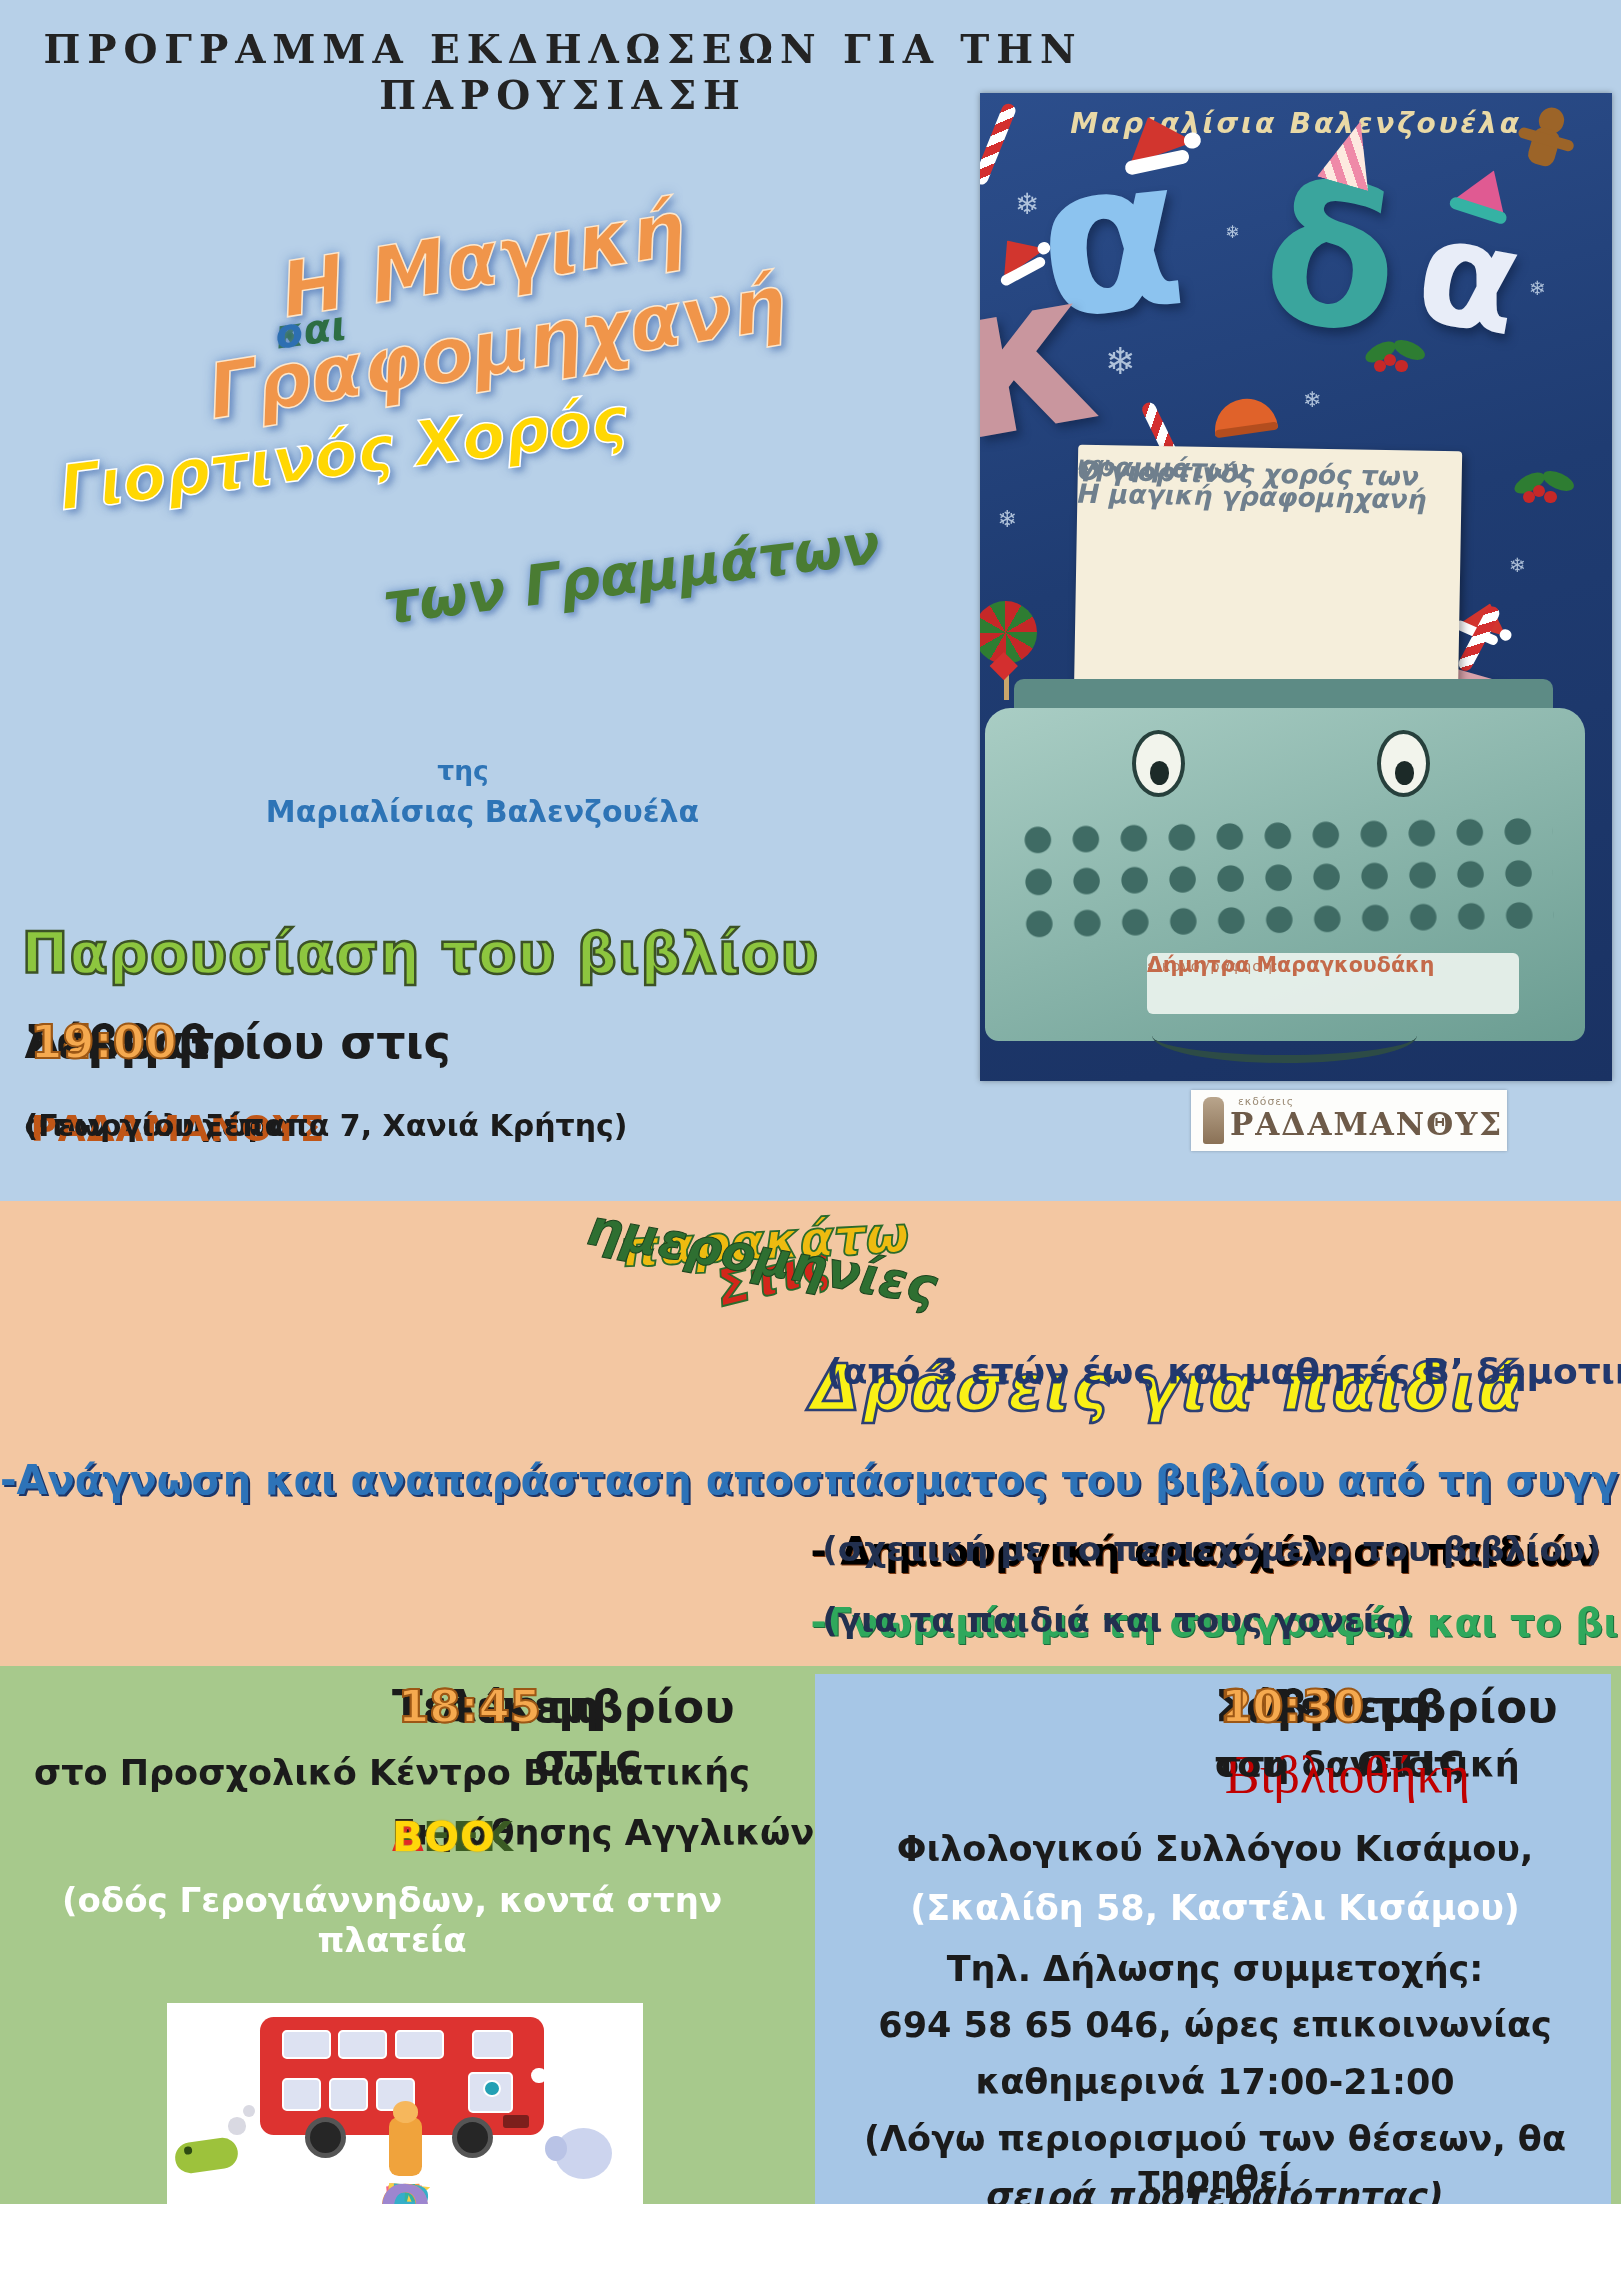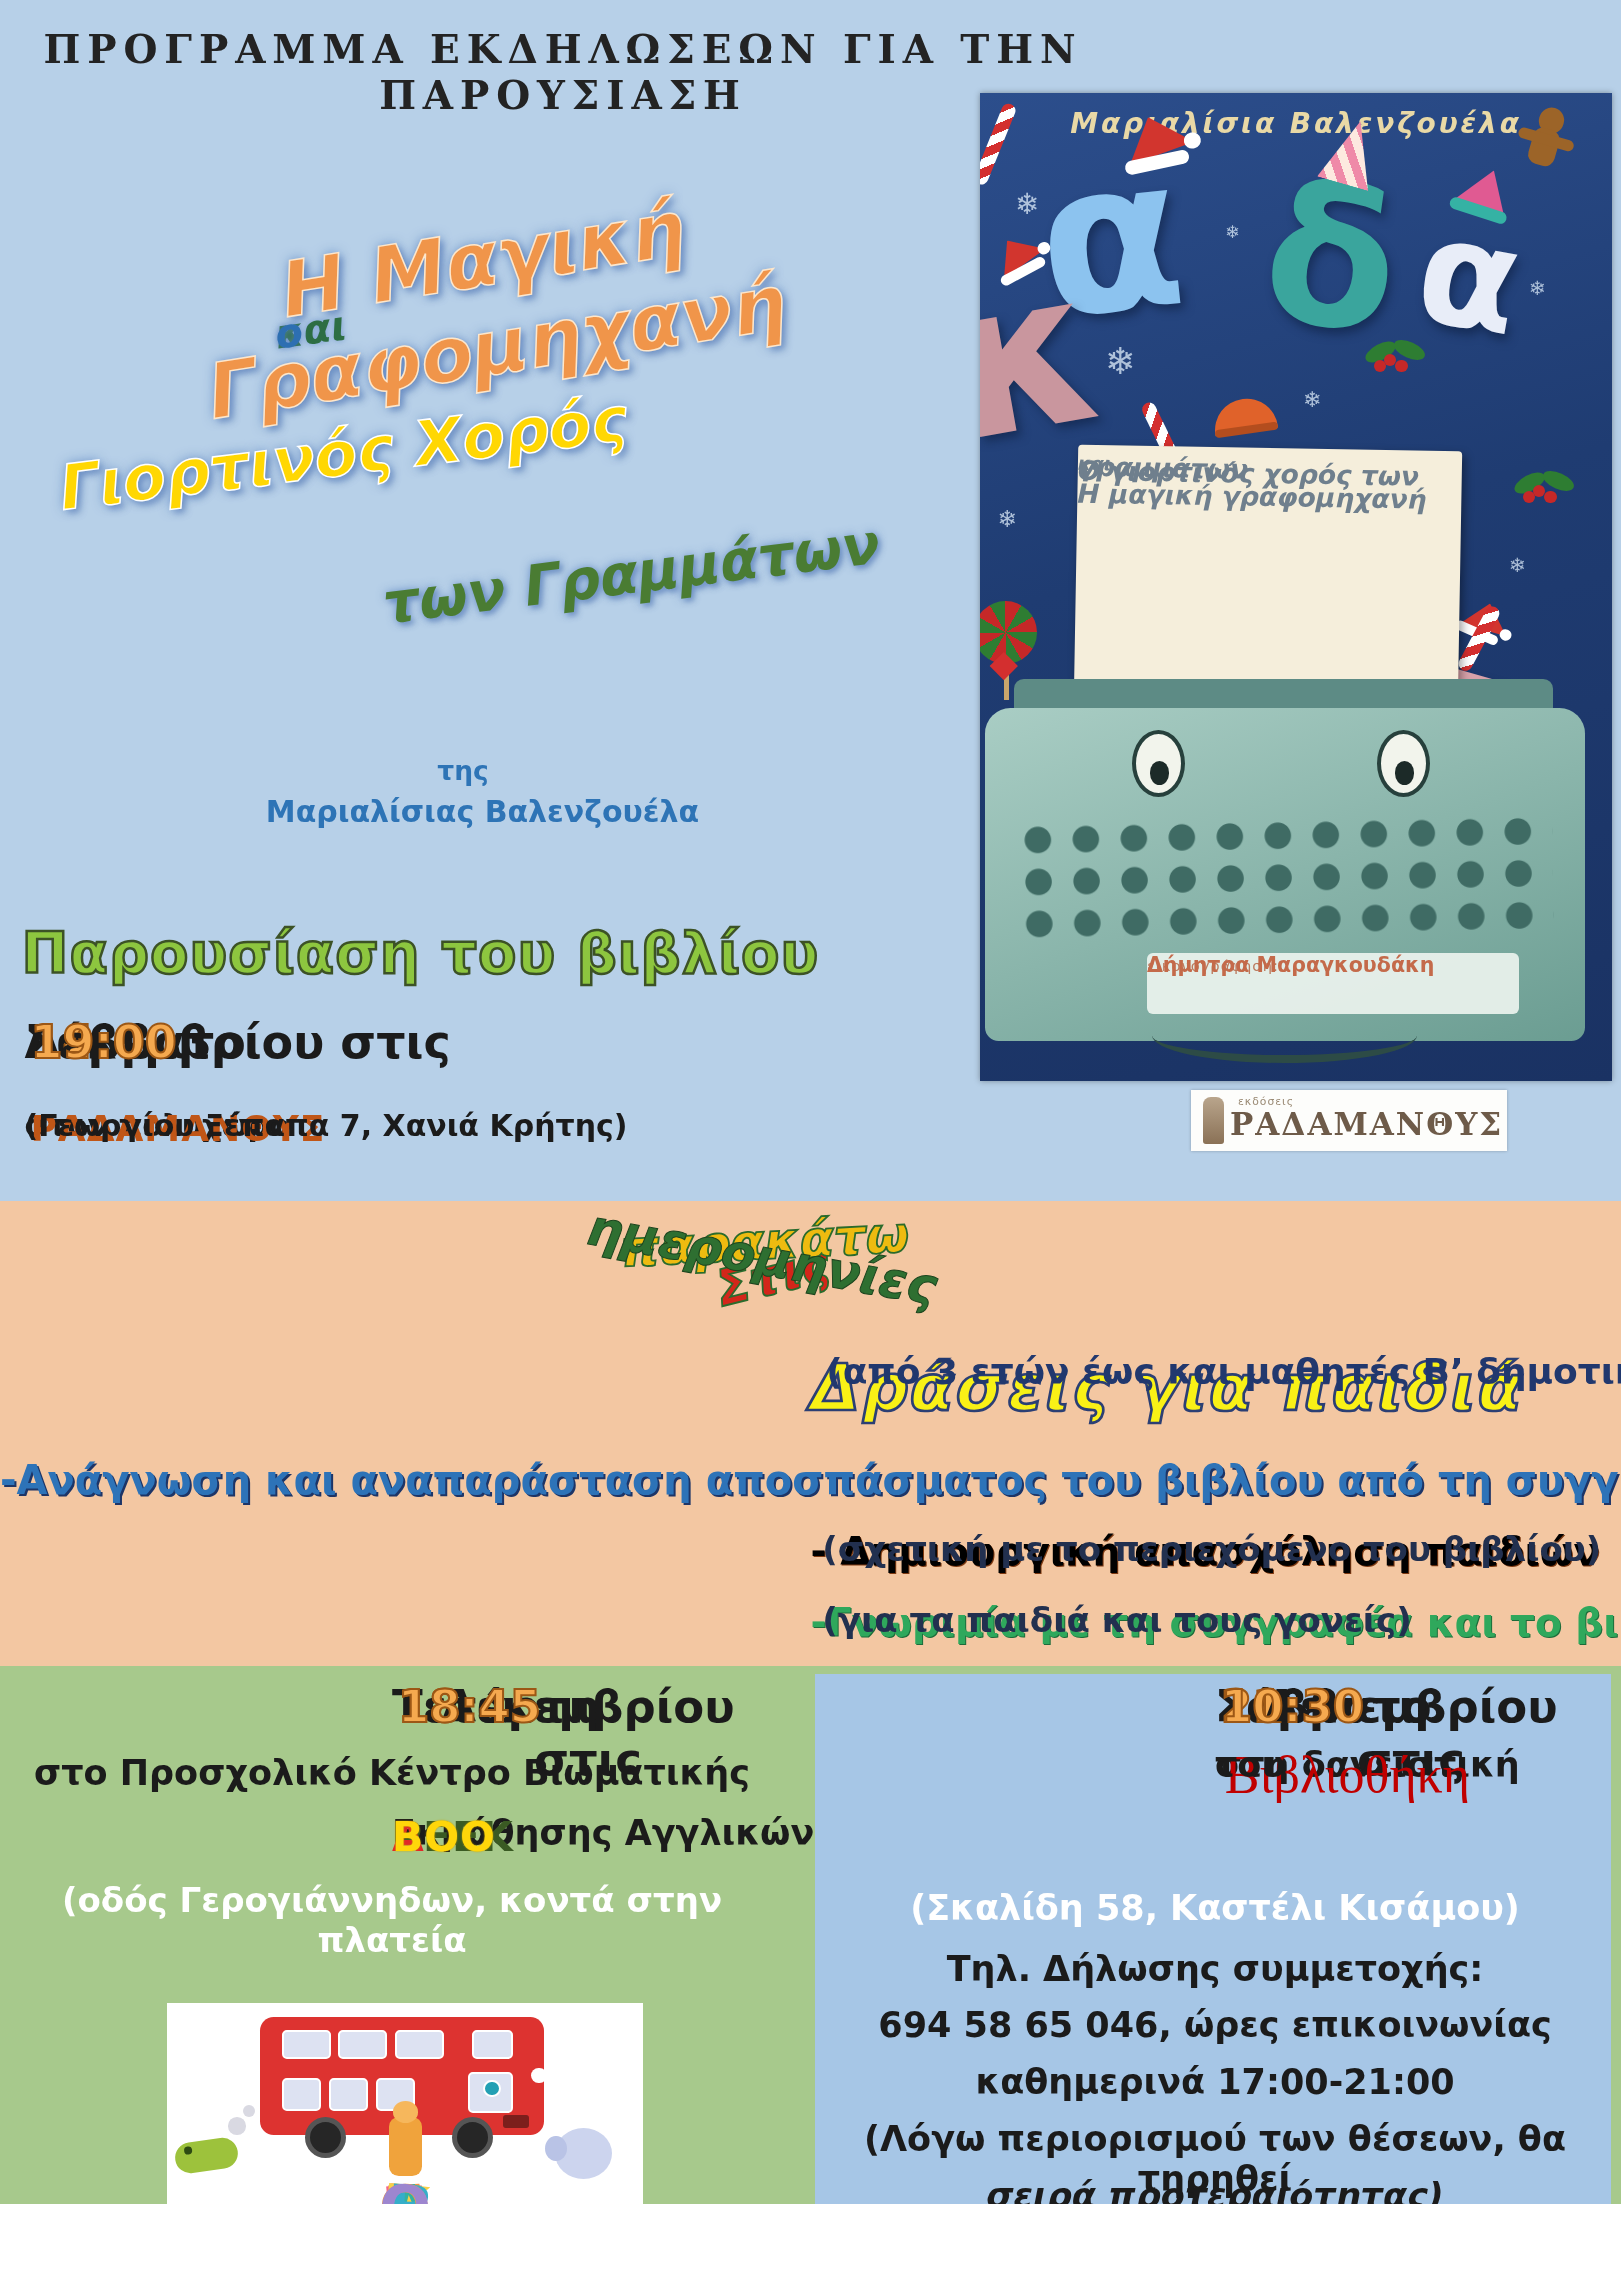--- a/index.html
+++ b/index.html
@@ -427,20 +427,21 @@
     <span>Σάββατο</span>
     <span class="num">21</span>
     <span>Δεκεμβρίου στις</span>
     <span class="num">10:30</span>
   </div>
   <div class="rightline rl1 c">
     <span class="pre">στη δανειστική</span>
     <span class="lib">Βιβλιοθήκη</span>
     <span class="suf">του</span>
   </div>
+  <div class="rightline rl2 c">Φιλολογικού Συλλόγου Κισάμου,</div>
   <div class="rightline rl3 c">(Σκαλίδη 58, Καστέλι Κισάμου)</div>
   <div class="rightline rl4 c">Τηλ. Δήλωσης συμμετοχής:</div>
   <div class="rightline rl5 c">694 58 65 046, ώρες επικοινωνίας</div>
   <div class="rightline rl6 c">καθημερινά 17:00-21:00</div>
   <div class="rightline rl7 c">(Λόγω περιορισμού των θέσεων, θα τηρηθεί</div>
   <div class="rightline rl8 c">σειρά προτεραιότητας)</div>
 
 </div>
 
 

